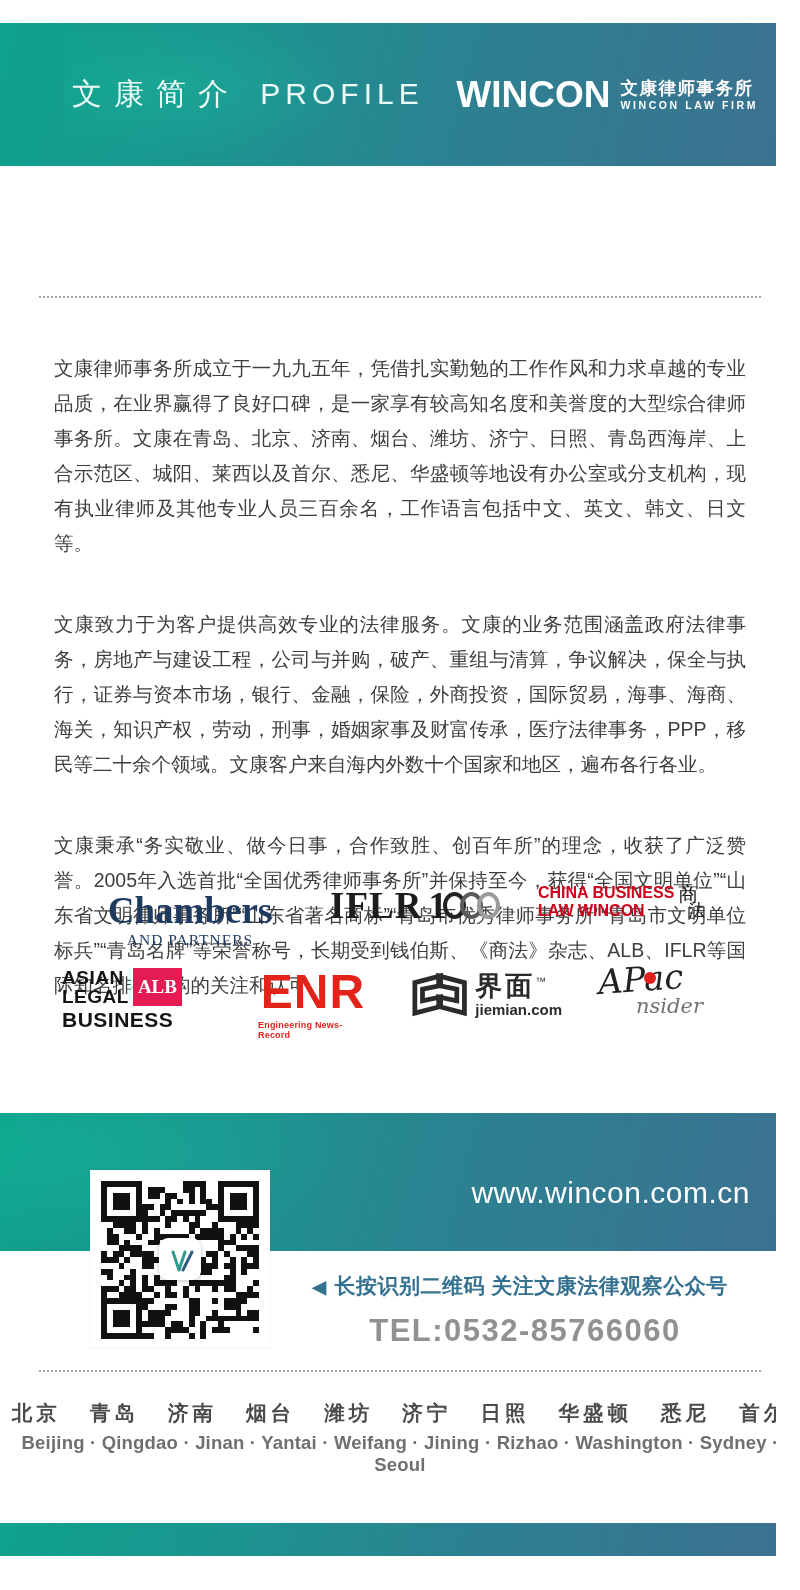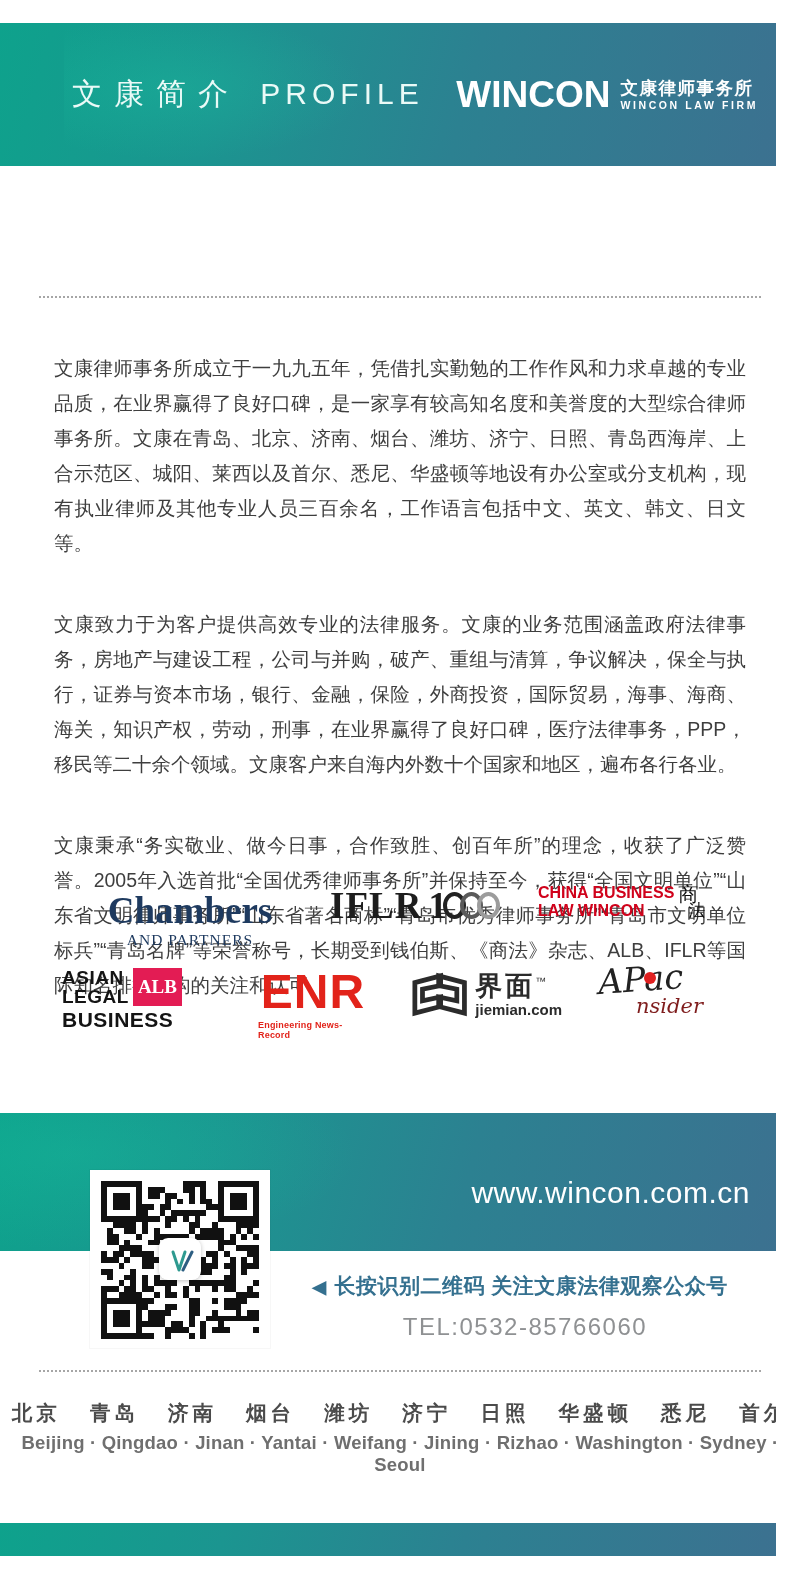--- a/index.html
+++ b/index.html
@@ -75,39 +75,39 @@
   .jiemian svg{display:block;}
   .jiemian .tcol{display:flex;flex-direction:column;line-height:1.05;}
   .jiemian .zh{color:#2b2b2b;font-size:27px;font-weight:800;letter-spacing:3px;}
   .jiemian .tm{font-size:11px;vertical-align:super;font-weight:400;letter-spacing:0;}
   .jiemian .dom{color:#2b2b2b;font-size:15px;font-weight:600;margin-top:2px;}
 
   .apac{top:962px;left:598px;width:130px;position:absolute;}
   .apac .script{font-family:"DejaVu Serif",serif;font-style:italic;color:#222;
                 font-size:34px;line-height:1;transform:rotate(-4deg);display:inline-block;}
   .apac .dot{position:absolute;left:46px;top:10px;width:12px;height:12px;border-radius:50%;background:#e02020;}
-  .apac .sub{font-family:"DejaVu Serif",serif;font-style:italic;color:#7f1d1d;font-size:21px;
+  .apac .sub{font-family:"DejaVu Serif",serif;font-style:italic;color:#737373;font-size:21px;
              margin-left:38px;margin-top:-2px;}
 
   
   .band.footer{top:1113px;height:138px;}
   .band.footer::before{content:"";position:absolute;left:0;top:0;width:45%;height:100%;
         background:radial-gradient(ellipse at 20% 30%,rgba(24,195,160,.30),rgba(0,0,0,0) 70%);pointer-events:none;}
   .website{position:absolute;top:1176px;left:300px;width:450px;text-align:right;
            color:#ffffff;font-size:30px;font-weight:400;letter-spacing:.5px;}
   .qr-box{position:absolute;top:1170px;left:90px;width:180px;height:178px;background:#fff;
           box-shadow:0 0 0 1px rgba(0,0,0,.03);}
   .qr-box svg{position:absolute;left:11px;top:11px;}
   .qr-logo{position:absolute;left:69px;top:68px;width:42px;height:42px;background:#fff;
            border-radius:9px;box-shadow:0 1px 4px rgba(0,0,0,.25);display:flex;align-items:center;justify-content:center;}
   .qr-caption{position:absolute;top:1272px;left:280px;width:480px;text-align:center;
               color:#34708f;font-size:21px;font-weight:700;letter-spacing:.5px;}
   .qr-caption .arrow{font-size:18px;margin-right:8px;}
   .tel{position:absolute;top:1313px;left:300px;width:450px;text-align:center;
-       color:#8f9193;font-size:24px;font-weight:400;letter-spacing:1.5px;}
+       color:#8f9193;font-size:31px;font-weight:700;letter-spacing:1.5px;}
 
   
   .cities-zh{position:absolute;top:1399px;left:0;width:800px;text-align:center;
              color:#4b4b4b;font-size:20.5px;font-weight:600;letter-spacing:4px;white-space:pre;}
   .cities-en{position:absolute;top:1432px;left:0;width:800px;text-align:center;
              color:#6f6f6f;font-size:18.5px;font-weight:700;font-stretch:condensed;letter-spacing:0.2px;}
 
   .band.bottom{top:1523px;height:33px;}
 </style>
 </head>
@@ -123,21 +123,21 @@
         <span class="name-zh">文康律师事务所</span>
         <span class="name-en">WINCON LAW FIRM</span>
       </span>
     </div>
   </div>
 
   <div class="dotted d1"></div>
 
   <div class="paragraphs">
     <p>文康律师事务所成立于一九九五年，凭借扎实勤勉的工作作风和力求卓越的专业品质，在业界赢得了良好口碑，是一家享有较高知名度和美誉度的大型综合律师事务所。文康在青岛、北京、济南、烟台、潍坊、济宁、日照、青岛西海岸、上合示范区、城阳、莱西以及首尔、悉尼、华盛顿等地设有办公室或分支机构，现有执业律师及其他专业人员三百余名，工作语言包括中文、英文、韩文、日文等。</p>
-    <p>文康致力于为客户提供高效专业的法律服务。文康的业务范围涵盖政府法律事务，房地产与建设工程，公司与并购，破产、重组与清算，争议解决，保全与执行，证券与资本市场，银行、金融，保险，外商投资，国际贸易，海事、海商、海关，知识产权，劳动，刑事，在业界赢得了良好口碑，医疗法律事务，PPP，移民等二十余个领域。文康客户来自海内外数十个国家和地区，遍布各行各业。</p>
+    <p>文康致力于为客户提供高效专业的法律服务。文康的业务范围涵盖政府法律事务，房地产与建设工程，公司与并购，破产、重组与清算，争议解决，保全与执行，证券与资本市场，银行、金融，保险，外商投资，国际贸易，海事、海商、海关，知识产权，劳动，刑事，婚姻家事及财富传承，医疗法律事务，PPP，移民等二十余个领域。文康客户来自海内外数十个国家和地区，遍布各行各业。</p>
     <p>文康秉承“务实敬业、做今日事，合作致胜、创百年所”的理念，收获了广泛赞誉。2005年入选首批“全国优秀律师事务所”并保持至今，获得“全国文明单位”“山东省文明律师事务所”“山东省著名商标”“青岛市优秀律师事务所”“青岛市文明单位标兵”“青岛名牌”等荣誉称号，长期受到钱伯斯、《商法》杂志、ALB、IFLR等国际知名排行机构的关注和认可。</p>
   </div>
 
   <div class="logo-block chambers">
     <div class="l1">Chambers</div>
     <div class="l2">AND PARTNERS</div>
   </div>
 
   <div class="logo-block iflr">
     <span class="txt">IFLR</span>

